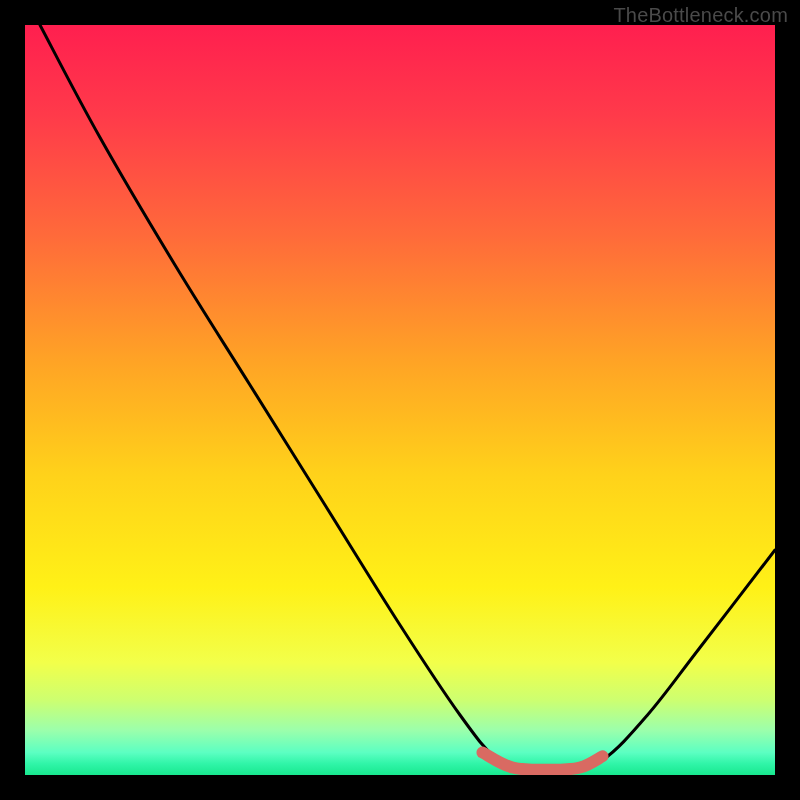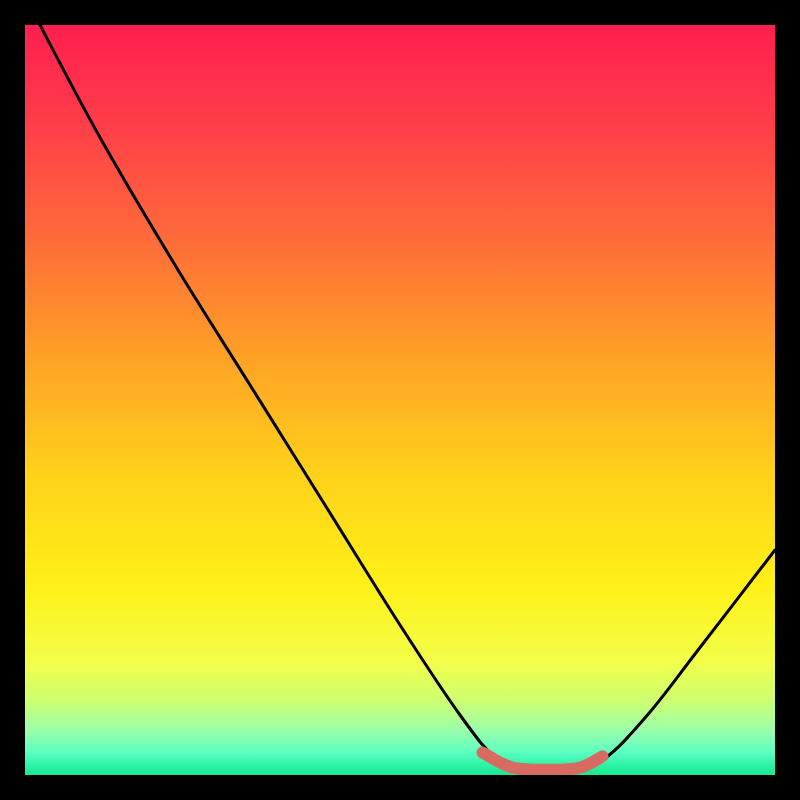--- a/index.html
+++ b/index.html
@@ -48,20 +48,21 @@
     font-family: Arial, Helvetica, sans-serif;
     font-size: 20px;
     color: #4a4a4a;
     letter-spacing: 0.2px;
   }
 </style>
 </head>
 <body>
 
 <div class="frame">
+  <div class="watermark">TheBottleneck.com</div>
   <div class="plot">
     <svg class="gradient" viewBox="0 0 750 750" preserveAspectRatio="none">
       <defs>
         <linearGradient id="bg" x1="0" y1="0" x2="0" y2="1">
             <stop offset="0%" stop-color="#ff1f4f"></stop>
             <stop offset="12%" stop-color="#ff3a4a"></stop>
             <stop offset="28.000000000000004%" stop-color="#ff6a3a"></stop>
             <stop offset="45%" stop-color="#ffa425"></stop>
             <stop offset="60%" stop-color="#ffd21a"></stop>
             <stop offset="75%" stop-color="#fff117"></stop>

